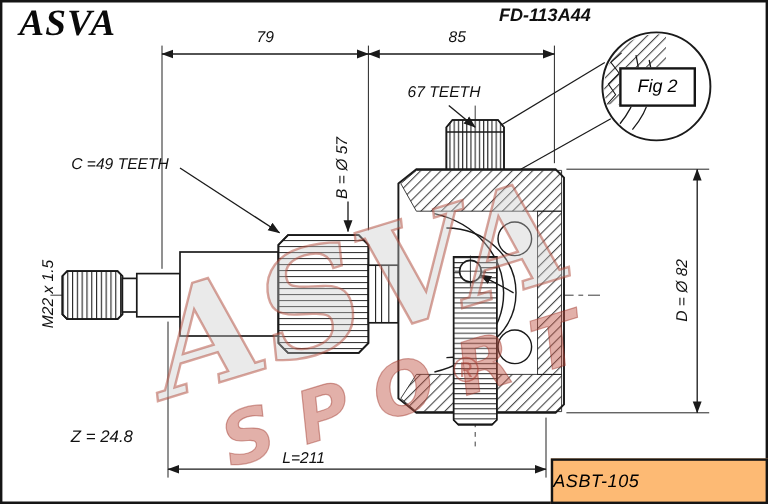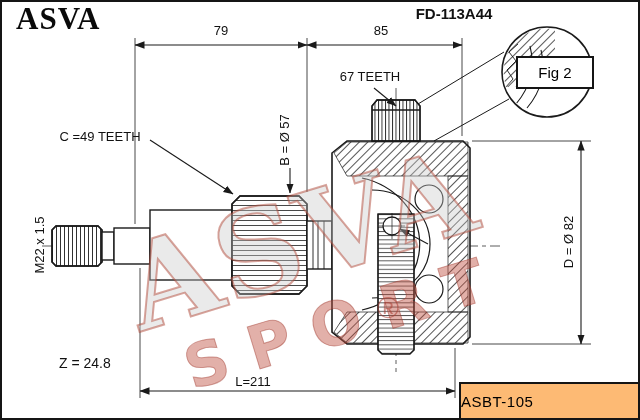--- a/index.html
+++ b/index.html
@@ -2,38 +2,39 @@
 <html><head>
 <meta charset="utf-8">
 <style>
   * { margin:0; padding:0; box-sizing:border-box; }
   html,body { background:#9a9a9a; }
   body { font-family:"Liberation Sans", sans-serif; }
   .page {
     position:relative; width:640px; height:420px;
     background:#ffffff; overflow:hidden;
     box-shadow: inset 0 0 0 2px #151515;
+    font-style: italic;
   }
   .layer { position:absolute; left:0; top:0; width:640px; height:420px; }
   svg.layer { display:block; }
   .wm { pointer-events:none; }
   .label {
     position:absolute; color:#111; font-size:13px; white-space:nowrap;
     line-height:1.1; z-index:3;
   }
   .center { transform:translate(-50%,-50%);text-align:center; }
   .rot { transform:translate(-50%,-50%) rotate(-90deg); }
   .logo {
     font-family:"Liberation Serif", serif; font-weight:bold;
     font-size:31px; letter-spacing:1px; color:#0a0a0a;
   }
   .partno { font-weight:bold; font-size:15px; }
   .smdim { font-size:14px;margin-left:45px; }
   .figbox {
-    position:absolute; left:516px; top:56px; width:78px; height:33px;
+    position:absolute; left:516px; top:56px; width:64px; height:33px;
     border:2px solid #151515; background:#ffffff;
     display:flex; align-items:center; justify-content:center;
     font-size:15px; z-index:4;
   }
   .codebox {
     position:absolute; left:459px; top:382px; width:181px; height:38px;
     border:2px solid #151515; background:#fdba74;
     display:flex; align-items:center; 
     font-size:15px; letter-spacing:0.5px; z-index:4;
   }

